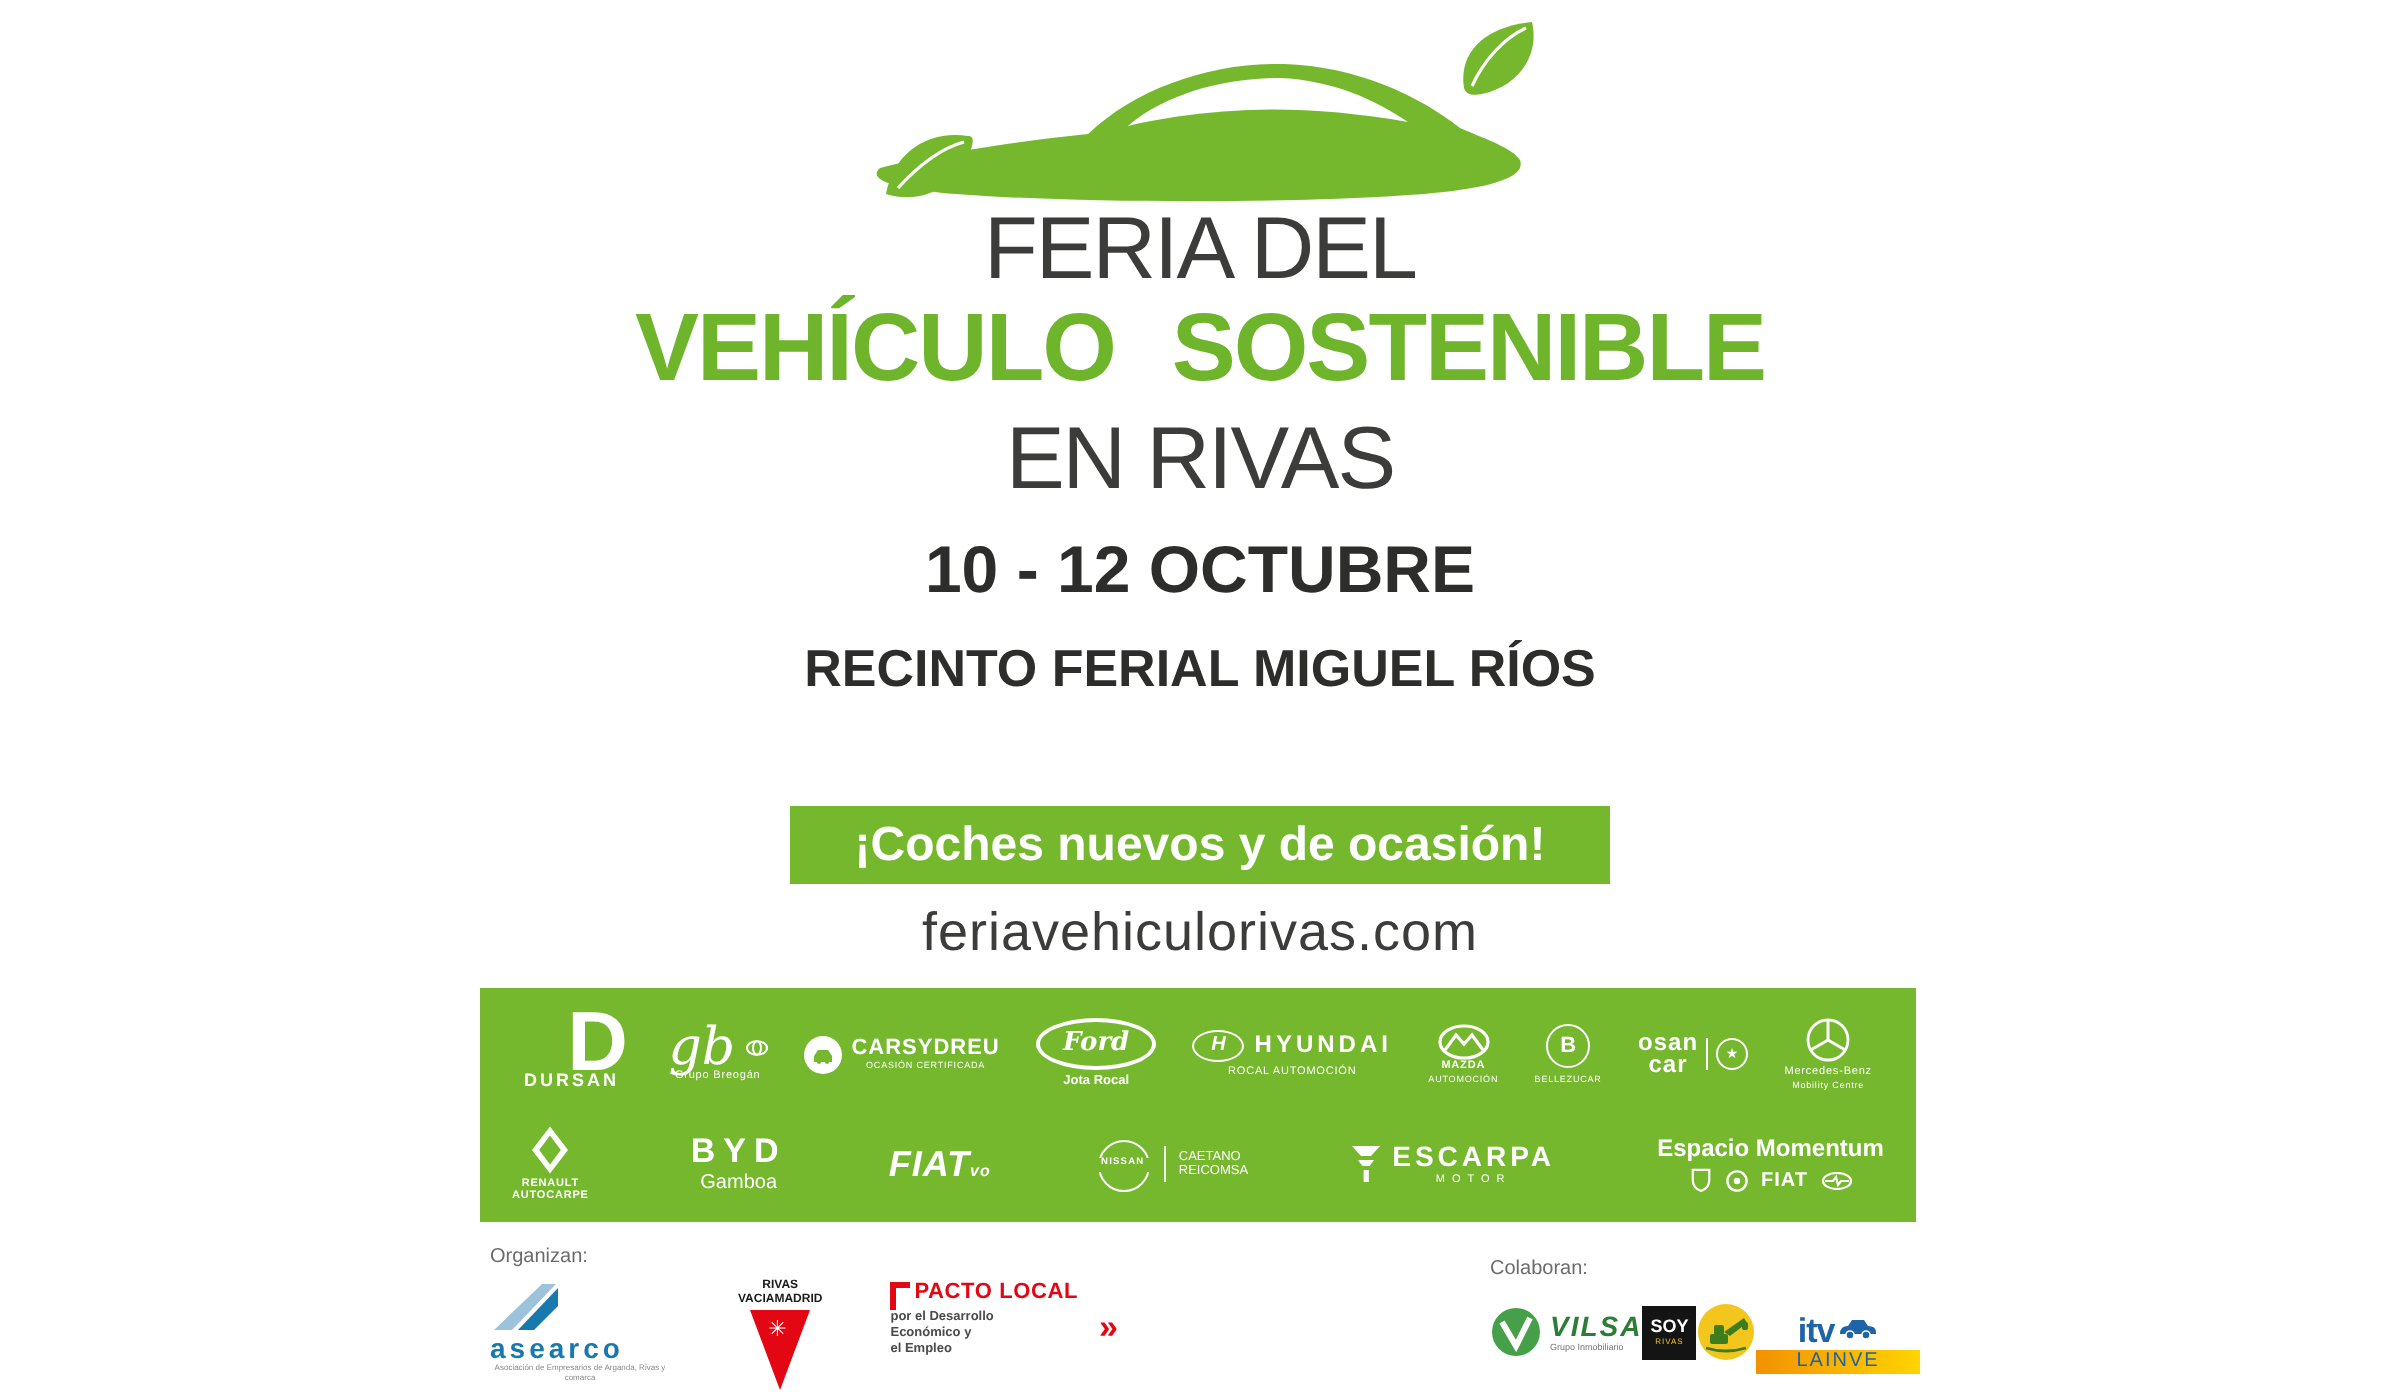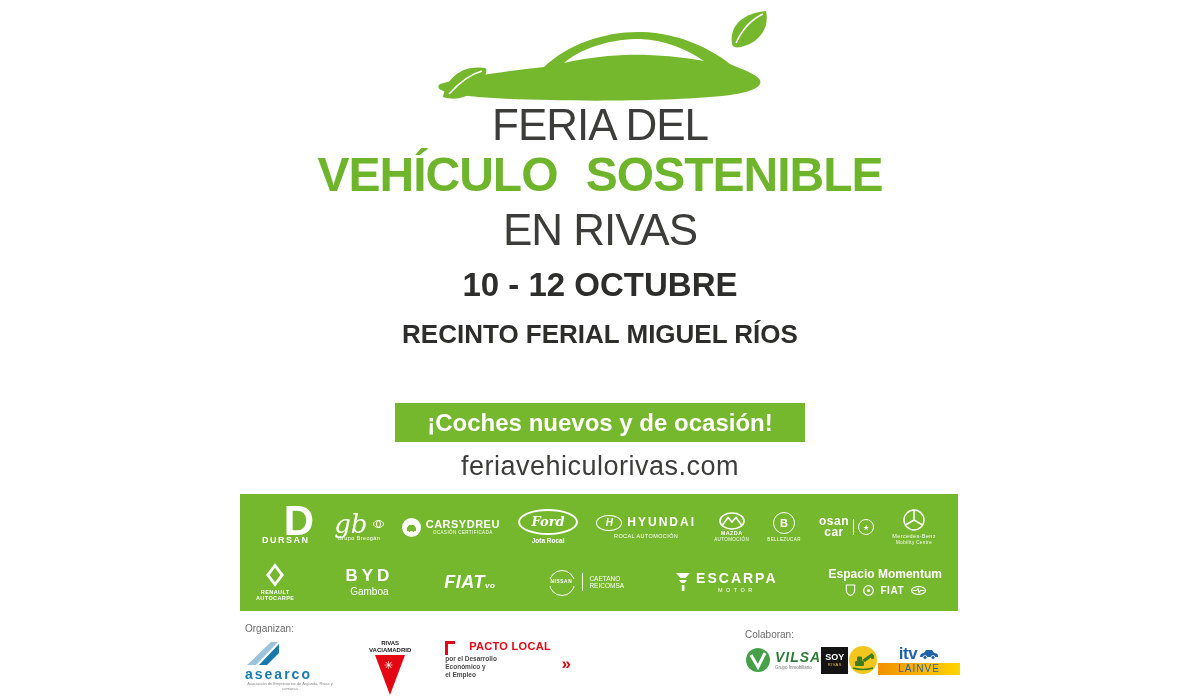--- a/index.html
+++ b/index.html
@@ -86,37 +86,37 @@
   .asearco{display:flex;flex-direction:column;align-items:flex-start;line-height:1.1;}
   .asearco-word{font-size:14px;font-weight:700;letter-spacing:2px;color:#1779ae;margin-top:1px;}
   .asearco-sub{font-size:4px;color:#8a8a8a;max-width:90px;text-align:center;line-height:1.2;}
 
   .rivas{display:flex;flex-direction:column;align-items:center;line-height:1.1;}
   .rivas-top{font-size:6px;font-weight:800;color:#1a1a1a;text-align:center;line-height:1.15;}
   .rivas-tri{position:relative;width:0;height:0;border-left:15px solid transparent;border-right:15px solid transparent;border-top:40px solid #e30613;margin-top:1px;}
   .rivas-gear{position:absolute;left:-6px;top:-36px;color:#fff;font-size:11px;}
 
   .pacto{line-height:1.2;position:relative;padding-right:20px;}
-  .pacto-head{display:flex;align-items:flex-start;gap:14px;}
+  .pacto-head{display:flex;align-items:flex-start;gap:2px;}
   .pacto-bracket{width:7px;height:11px;border-left:3.5px solid #e30613;border-top:3.5px solid #e30613;margin-top:1px;}
   .pacto-title{font-size:11px;font-weight:800;color:#e30613;letter-spacing:.3px;}
   .pacto-sub{font-size:6.5px;color:#4a4a4a;font-weight:600;}
   .pacto-chevrons{position:absolute;right:0;bottom:6px;color:#e30613;font-size:17px;font-weight:700;line-height:1;}
 
   .vilsa{display:flex;align-items:center;gap:4px;}
   .vilsa-text{display:flex;flex-direction:column;line-height:1;}
   .vilsa-word{font-size:14px;font-weight:800;font-style:italic;color:#2e7d36;letter-spacing:1px;}
   .vilsa-sub{font-size:4.5px;color:#777;margin-top:2px;}
 
   .soy{width:27px;height:27px;background:#141414;display:flex;flex-direction:column;align-items:center;justify-content:center;line-height:1;}
   .soy-word{font-size:9px;font-weight:700;color:#fff;}
   .soy-sub{font-size:4px;color:#f5c518;margin-top:1.5px;letter-spacing:.5px;}
 
   .itv{display:flex;flex-direction:column;align-items:center;line-height:1;}
-  .itv-top{display:flex;align-items:center;gap:2px;}
+  .itv-top{display:flex;align-items:flex-start;gap:2px;margin-top:12px;}
   .itv-word{font-size:17px;font-weight:900;color:#1f63a8;letter-spacing:-.5px;}
   .itv-strip{margin-top:1px;background:linear-gradient(90deg,#f29100,#ffd400);color:#1f63a8;font-size:10px;font-weight:400;letter-spacing:1px;padding:1px 20px;}
 </style>
 </head>
 <body>
 
 <div class="poster">
 
   <svg class="car-logo" viewBox="0 0 348 100" xmlns="http://www.w3.org/2000/svg">
     <g>

